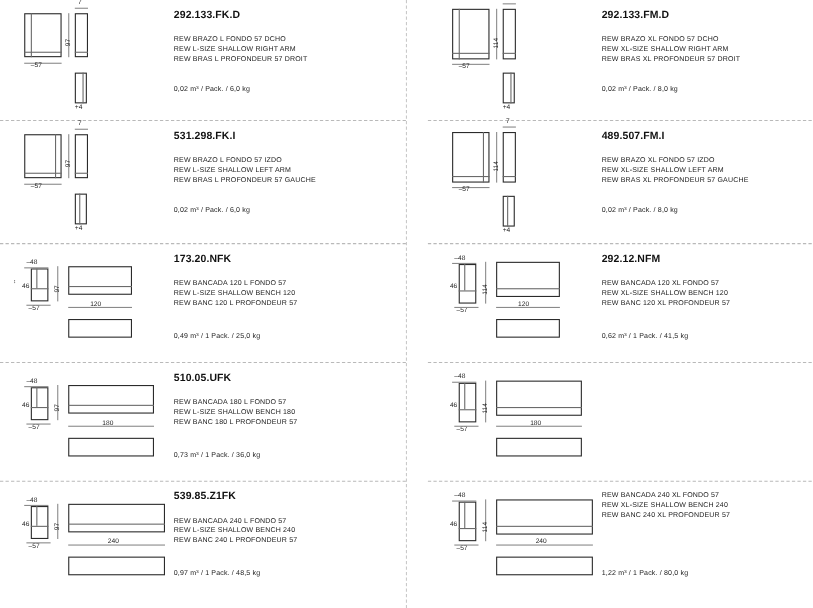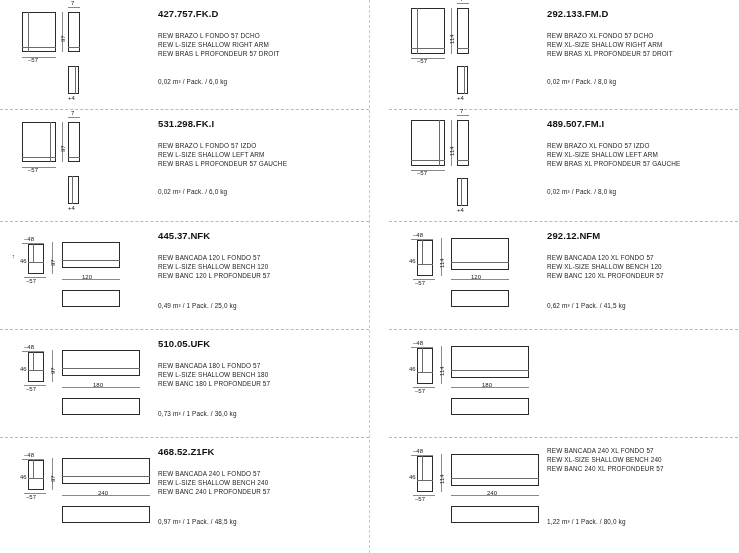--- a/index.html
+++ b/index.html
@@ -140,21 +140,21 @@
           <div class="ln h" style="left:22px; top:57px; width:34px; background:#8a8a8a;"></div>
           <div class="dim" style="left:28px; top:57px;">–57</div>
           <div class="ln v" style="left:62px; top:12px; height:40px; background:#8a8a8a;"></div>
           <div class="dim vert" style="left:60px; top:42px;">97</div>
           <div class="ln h" style="left:68px; top:7px; width:12px; background:#8a8a8a;"></div>
           <div class="dim" style="left:71px; top:0px;">7</div>
           <div class="dim" style="left:68px; top:95px;">+4</div>
         </div>
       </div>
       <div class="txt">
-        <div class="code">427.757.FK.D</div>
+        <div class="code">292.133.FK.D</div>
         <p class="desc">REW BRAZO L FONDO 57 DCHO</p>
         <p class="desc">REW L-SIZE SHALLOW RIGHT ARM</p>
         <p class="desc">REW BRAS L PROFONDEUR 57 DROIT</p>
         <div class="pack" style="top:78px">0,02 m³ / Pack. / 6,0 kg</div>
       </div>
     </div>
 
     <div class="row" style="height:112px">
       <div class="draw">
         <div class="draw-inner">
@@ -203,21 +203,21 @@
           <div class="dim" style="left:12px; top:31px; font-size:5px;">↕</div>
           <div class="dim" style="left:26px; top:56px;">–57</div>
           <div class="ln h" style="left:24px; top:55px; width:22px; background:#8a8a8a;"></div>
           <div class="ln v" style="left:52px; top:20px; height:32px; background:#8a8a8a;"></div>
           <div class="dim vert" style="left:50px; top:44px;">97</div>
           <div class="ln h" style="left:62px; top:57px; width:58px; background:#8a8a8a;"></div>
           <div class="dim" style="left:82px; top:52px;">120</div>
         </div>
       </div>
       <div class="txt">
-        <div class="code">445.37.NFK</div>
+        <div class="code">173.20.NFK</div>
         <p class="desc">REW BANCADA 120 L FONDO 57</p>
         <p class="desc">REW L-SIZE SHALLOW BENCH 120</p>
         <p class="desc">REW BANC 120 L PROFONDEUR 57</p>
         <div class="pack" style="top:80px">0,49 m³ / 1 Pack. / 25,0 kg</div>
       </div>
     </div>
 
     <div class="row" style="height:108px">
       <div class="draw">
         <div class="draw-inner">
@@ -263,21 +263,21 @@
           <div class="dim" style="left:20px; top:36px;">46</div>
           <div class="dim" style="left:26px; top:56px;">–57</div>
           <div class="ln h" style="left:24px; top:55px; width:22px; background:#8a8a8a;"></div>
           <div class="ln v" style="left:52px; top:20px; height:32px; background:#8a8a8a;"></div>
           <div class="dim vert" style="left:50px; top:44px;">97</div>
           <div class="ln h" style="left:62px; top:57px; width:88px; background:#8a8a8a;"></div>
           <div class="dim" style="left:98px; top:52px;">240</div>
         </div>
       </div>
       <div class="txt">
-        <div class="code">468.52.Z1FK</div>
+        <div class="code">539.85.Z1FK</div>
         <p class="desc">REW BANCADA 240 L FONDO 57</p>
         <p class="desc">REW L-SIZE SHALLOW BENCH 240</p>
         <p class="desc">REW BANC 240 L PROFONDEUR 57</p>
         <div class="pack" style="top:80px">0,97 m³ / 1 Pack. / 48,5 kg</div>
       </div>
     </div>
   </div>
 
   <div class="col right">
 

